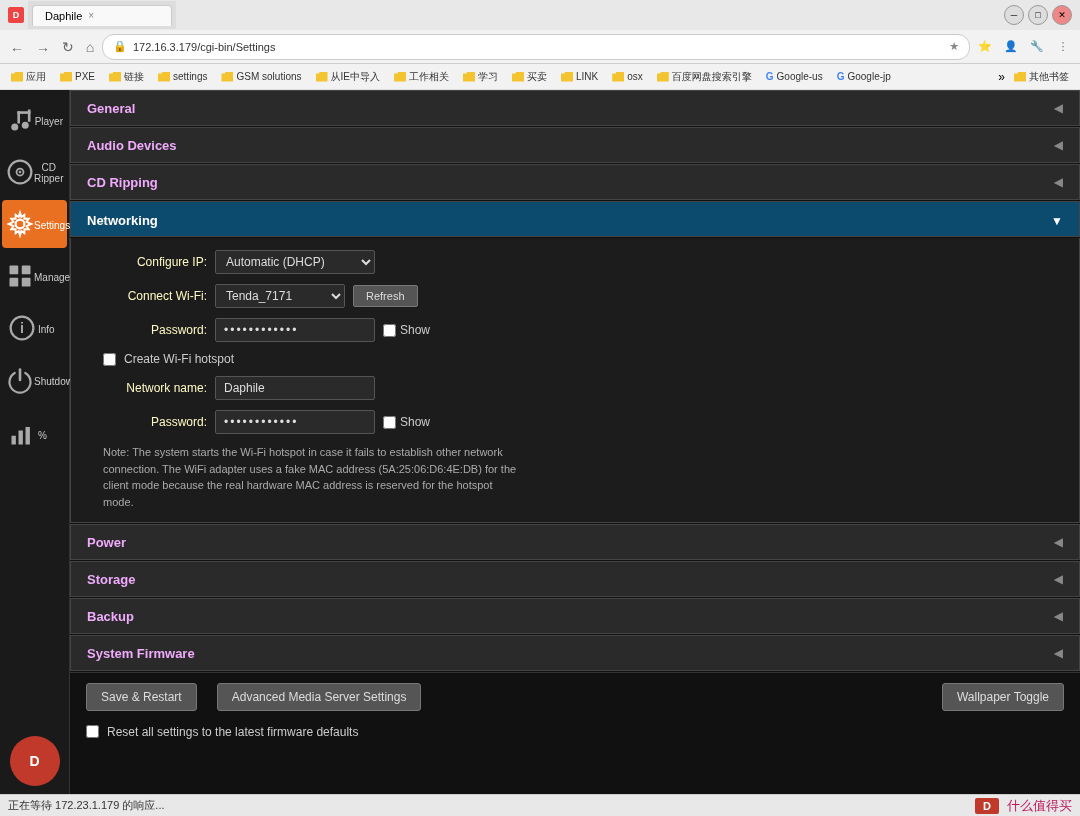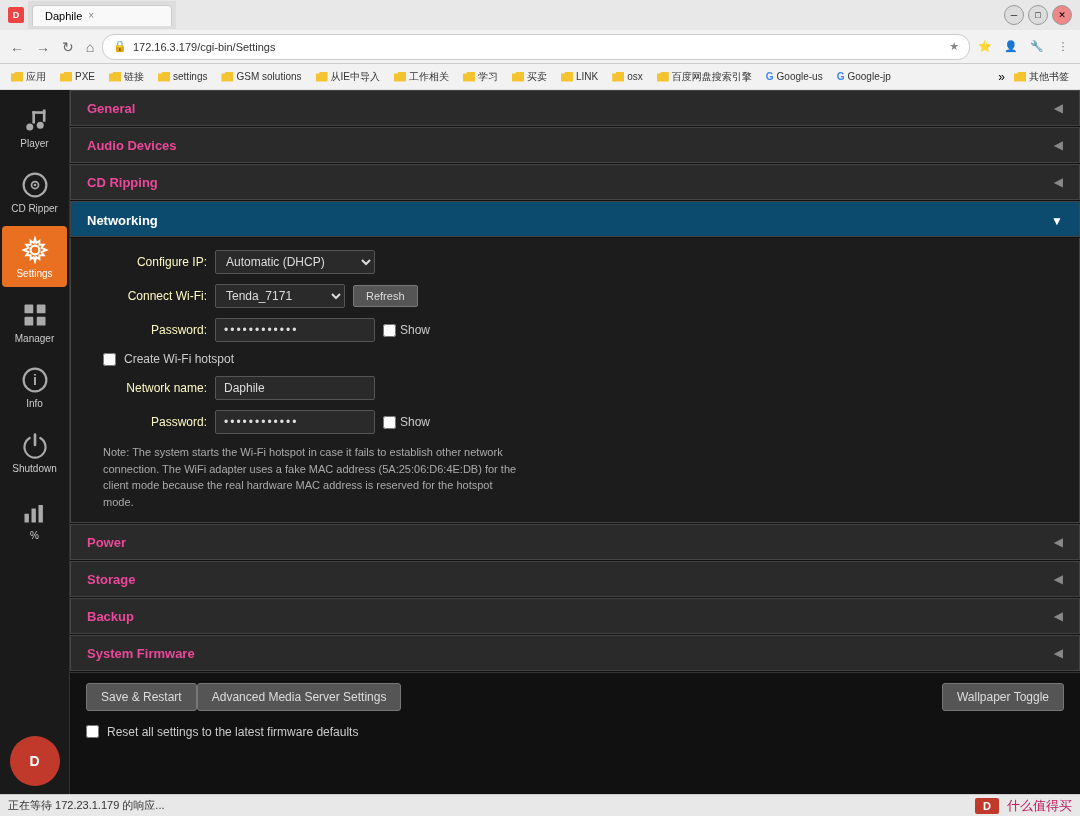--- a/index.html
+++ b/index.html
@@ -22,21 +22,21 @@
 
     .bookmarks-bar { background: #f2f2f2; border-bottom: 1px solid #ddd; display: flex; align-items: center; padding: 2px 6px; gap: 4px; height: 26px; overflow: hidden; }
     .bookmark { font-size: 10px; color: #333; cursor: pointer; padding: 2px 5px; white-space: nowrap; display: flex; align-items: center; gap: 3px; }
     .bm-folder { width: 12px; height: 10px; background: #f4c430; display: inline-block; clip-path: polygon(0 20%, 30% 20%, 35% 0, 100% 0, 100% 100%, 0 100%); }
 
     
     .app-container { display: flex; height: calc(816px - 30px - 34px - 26px - 22px); background: #111; }
 
     
     .sidebar { width: 70px; background: #1a1a1a; display: flex; flex-direction: column; align-items: center; padding-top: 4px; border-right: 1px solid #333; }
-    .sidebar-item { width: 65px; display: flex; flex-direction: column; align-items: center; padding: 8px 4px; cursor: pointer; border-radius: 4px; margin: 2px 0; }
+    .sidebar-item { width: 65px; display: flex; flex-direction: row; align-items: center; padding: 8px 4px; cursor: pointer; border-radius: 4px; margin: 2px 0; }
     .sidebar-item.active { background: #e87020; }
     .sidebar-icon { width: 32px; height: 32px; display: flex; align-items: center; justify-content: center; }
     .sidebar-label { color: #ccc; font-size: 10px; margin-top: 2px; text-align: center; }
     .sidebar-item.active .sidebar-label { color: white; }
 
     
     .icon-svg { width: 28px; height: 28px; fill: #aaa; }
     .sidebar-item.active .icon-svg { fill: white; }
 
     
@@ -44,21 +44,21 @@
 
     
     .watermark-bg { position: absolute; top: 0; left: 0; right: 0; bottom: 0; display: grid; grid-template-columns: repeat(8, 1fr); opacity: 0.08; pointer-events: none; overflow: hidden; }
     .watermark-text { color: #e87020; font-size: 16px; font-weight: bold; font-style: italic; padding: 6px; white-space: nowrap; }
 
     .settings-content { position: relative; z-index: 1; padding: 0; }
 
     
     .section-header { background: #2a2a2a; border: 1px solid #444; display: flex; align-items: center; justify-content: space-between; padding: 8px 16px; cursor: pointer; height: 36px; margin-bottom: 1px; }
     .section-header.active { background: #0c4a6e; align-items: flex-end; }
-    .section-title { color: #ec4899; font-size: 13px; font-weight: bold; }
+    .section-title { color: #f0abfc; font-size: 13px; font-weight: bold; }
     .section-header.active .section-title { color: white; }
     .section-arrow { color: #888; font-size: 12px; }
     .section-header.active .section-arrow { color: white; }
 
     
     .section-content { background: #1c1c1c; border: 1px solid #444; border-top: none; padding: 12px 16px; margin-bottom: 1px; }
 
     .form-row { display: flex; align-items: center; margin-bottom: 10px; gap: 8px; }
     .form-label { color: #fef9c3; font-size: 12px; text-align: right; width: 120px; flex-shrink: 0; }
     .form-control { background: #2a2a2a; border: 1px solid #555; color: #ddd; padding: 4px 8px; font-size: 12px; border-radius: 2px; }
@@ -68,21 +68,21 @@
     .password-input { background: #2a2a2a; border: 1px solid #555; color: #ddd; padding: 4px 8px; font-size: 12px; border-radius: 2px; letter-spacing: 2px; }
     .show-checkbox { display: flex; align-items: center; gap: 4px; color: #ccc; font-size: 12px; }
     .checkbox { cursor: pointer; }
 
     .hotspot-row { display: flex; align-items: center; gap: 8px; margin-bottom: 10px; margin-left: 16px; }
     .hotspot-label { color: #ccc; font-size: 12px; }
 
     .note-text { color: #aaa; font-size: 11px; margin-top: 8px; margin-left: 16px; max-width: 420px; line-height: 1.5; }
 
     
-    .bottom-bar { background: #111; border-top: 1px solid #333; padding: 10px 16px; display: flex; align-items: center; gap: 0; position: relative; z-index: 2; }
+    .bottom-bar { background: #111; border-top: 1px solid #333; padding: 10px 16px; display: flex; align-items: center; gap: 20px; position: relative; z-index: 2; }
     .action-btn { background: #555; border: 1px solid #777; color: #ddd; padding: 6px 14px; font-size: 12px; cursor: pointer; border-radius: 3px; }
     .wallpaper-btn { margin-left: auto; }
     .reset-row { display: flex; align-items: flex-start; gap: 8px; padding: 4px 16px 8px; }
     .reset-label { color: #ccc; font-size: 12px; }
 
     
     .status-bar { background: #e8e8e8; height: 22px; display: flex; align-items: center; padding: 0 8px; font-size: 11px; color: #333; border-top: 1px solid #ccc; }
     .status-right { margin-left: auto; display: flex; align-items: center; }
     .daphile-bottom { margin-top: auto; padding: 8px 0; }
     .daphile-icon { width: 50px; height: 50px; background: #c0392b; border-radius: 50%; display: flex; align-items: center; justify-content: center; color: white; font-weight: bold; font-size: 14px; cursor: pointer; }

